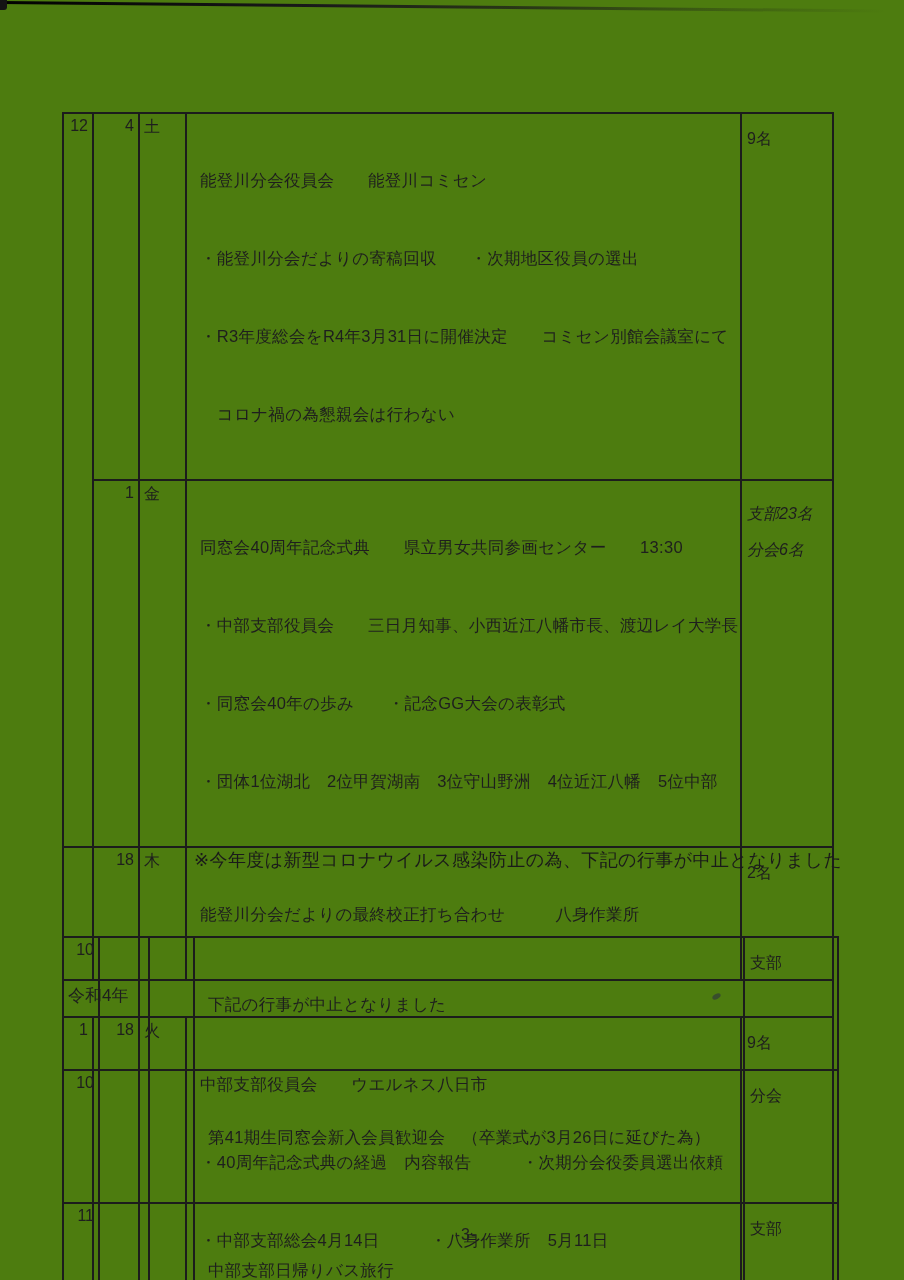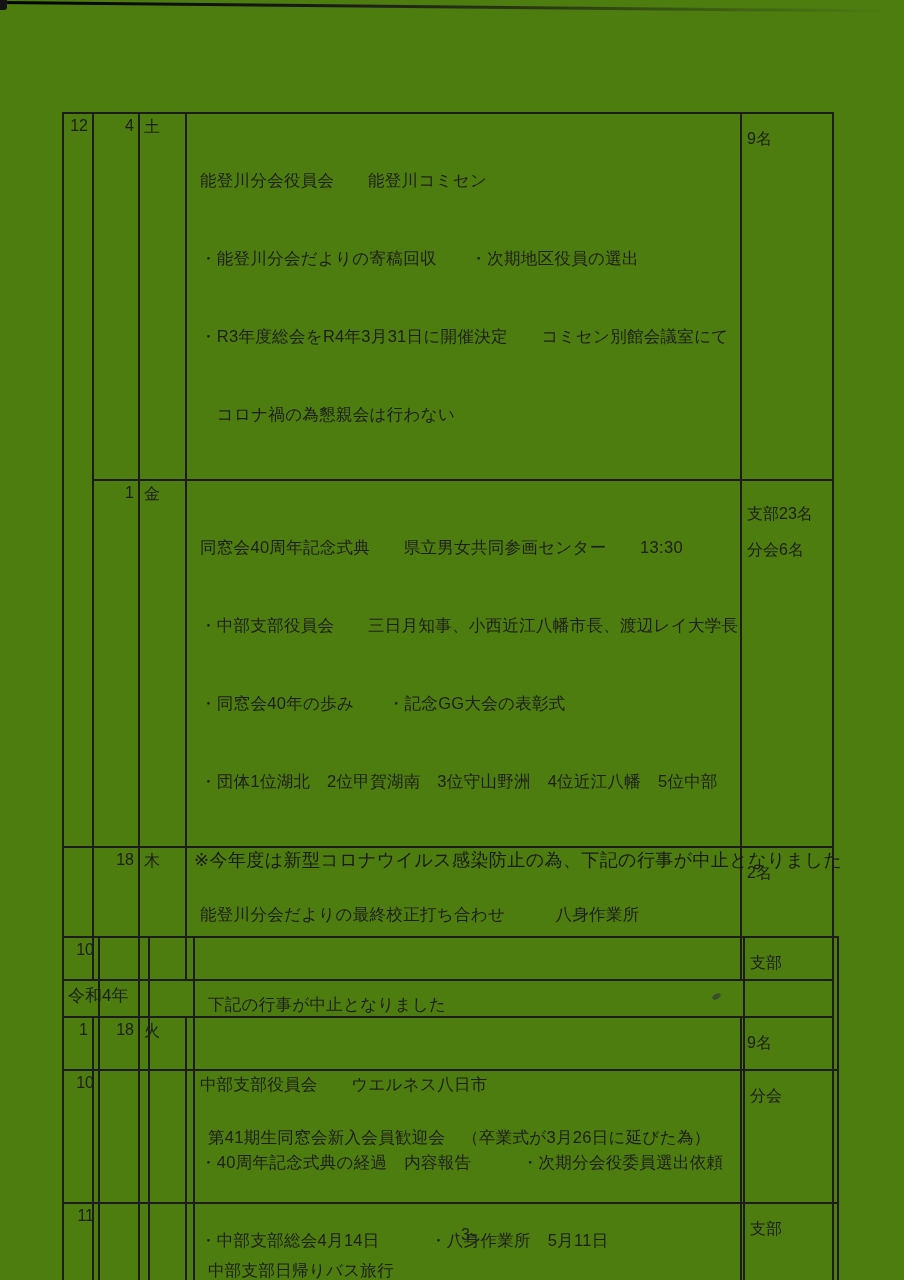--- a/index.html
+++ b/index.html
@@ -51,21 +51,21 @@
     font-size:16px; padding:3px 0 0 4px;
   }
   .content {
     font-size:16.5px; line-height:26px;
     padding:1px 0 0 13px;
     white-space:pre; letter-spacing:.3px;margin-top:36px;
   }
   .att {
     font-size:16px; padding:15px 0 0 5px;
   }
-  .att-multi div { line-height:36px; }
+  .att-multi div { line-height:36px;font-style:italic; }
   .era {
     font-size:17px; padding:3px 0 0 4px;
   }
   .note {
     position:absolute; left:194px; top:848px;
     font-size:18px; letter-spacing:.4px;
     color:#1a1a1a; white-space:pre;
   }
   .page-number {
     position:absolute; left:428px; top:1226px; width:76px;

